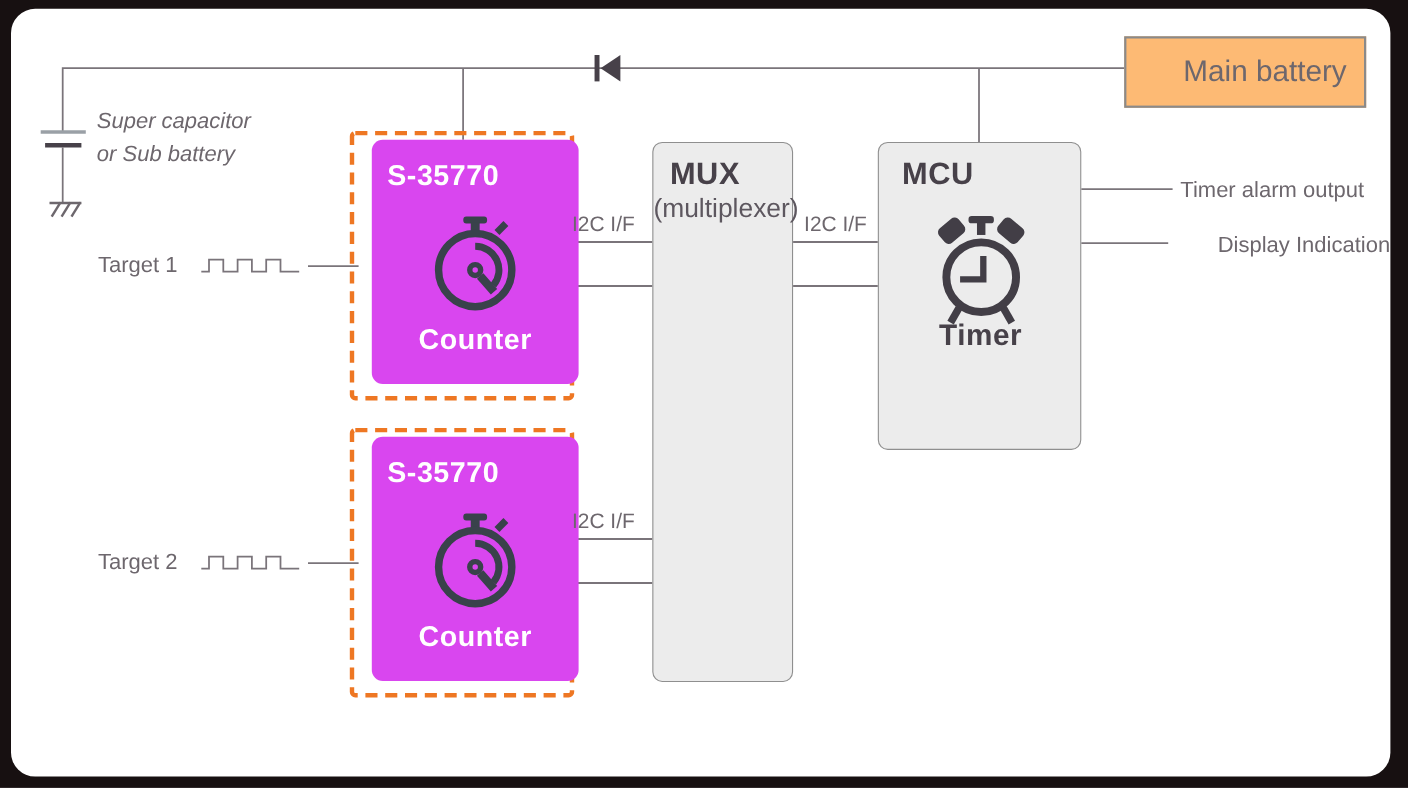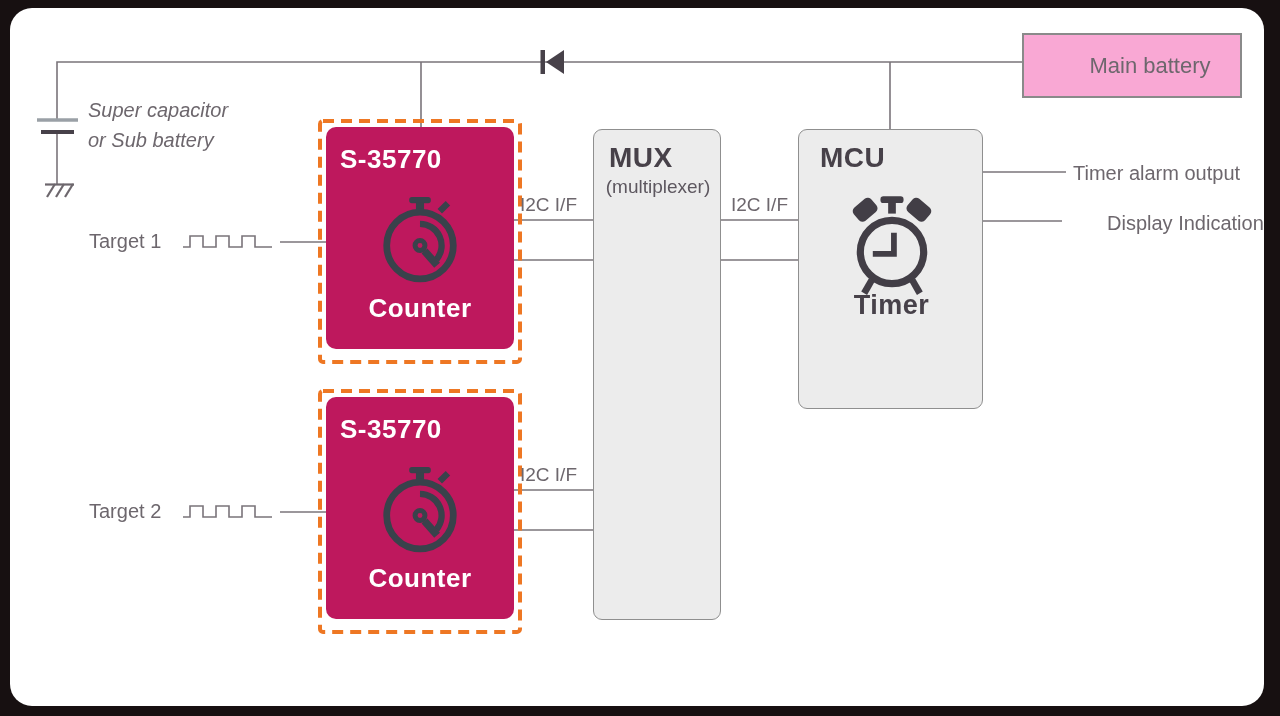--- a/index.html
+++ b/index.html
@@ -2,29 +2,29 @@
 <html><head>
 <meta charset="utf-8">
 <style>
   html,body{margin:0;padding:0;background:#171011;}
   .stage{position:relative;width:1280px;height:716px;background:#171011;overflow:hidden;
          font-family:"Liberation Sans", sans-serif;}
   .panel{position:absolute;left:10px;top:8px;width:1254px;height:698px;background:#ffffff;border-radius:22px;}
   .overlay{position:absolute;left:0;top:0;width:1280px;height:716px;z-index:1;}
   .abs{position:absolute;z-index:2;}
   .graybox{position:absolute;z-index:2;background:#ECECEC;border:1.5px solid #8F8F8F;border-radius:9px;box-sizing:border-box;}
-  .bluebox{position:absolute;z-index:2;background:#be185d;border-radius:10px;box-sizing:border-box;}
+  .bluebox{position:absolute;z-index:2;background:#d946ef;border-radius:10px;box-sizing:border-box;margin-left:12px;}
   .lbl{color:#6D676D;font-size:20px;white-space:nowrap;}
   .lbl-sm{color:#6D676D;font-size:19px;white-space:nowrap;}
   .boldname{color:#474149;font-size:28px;font-weight:bold;letter-spacing:0.5px;}
   .partname{color:#ffffff;font-size:26px;font-weight:bold;letter-spacing:0.5px;}
   .rolename{color:#ffffff;font-size:26px;font-weight:bold;text-align:center;letter-spacing:0.5px;}
   .timername{color:#474149;font-size:27px;font-weight:bold;text-align:center;letter-spacing:0.5px;}
-  .subname{color:#5D575F;font-size:19px;text-align:center;white-space:nowrap;}
-  .mainbattery{display:flex;align-items:center;justify-content:center;color:#6D676D;font-size:22px;background:#f9a8d4;border:2px solid #8A8A8A;box-sizing:border-box;padding-left:36px;}
+  .subname{color:#5D575F;font-size:24px;text-align:center;white-space:nowrap;}
+  .mainbattery{display:flex;align-items:center;justify-content:center;color:#6D676D;font-size:27px;background:#fdba74;border:2px solid #8A8A8A;box-sizing:border-box;padding-left:36px;}
   .backup{line-height:30px;}
 </style>
 </head>
 <body>
 
 <div class="stage">
   <div class="panel"></div>
 
   <svg class="overlay" width="1280" height="716" viewBox="0 0 1280 716">
 

